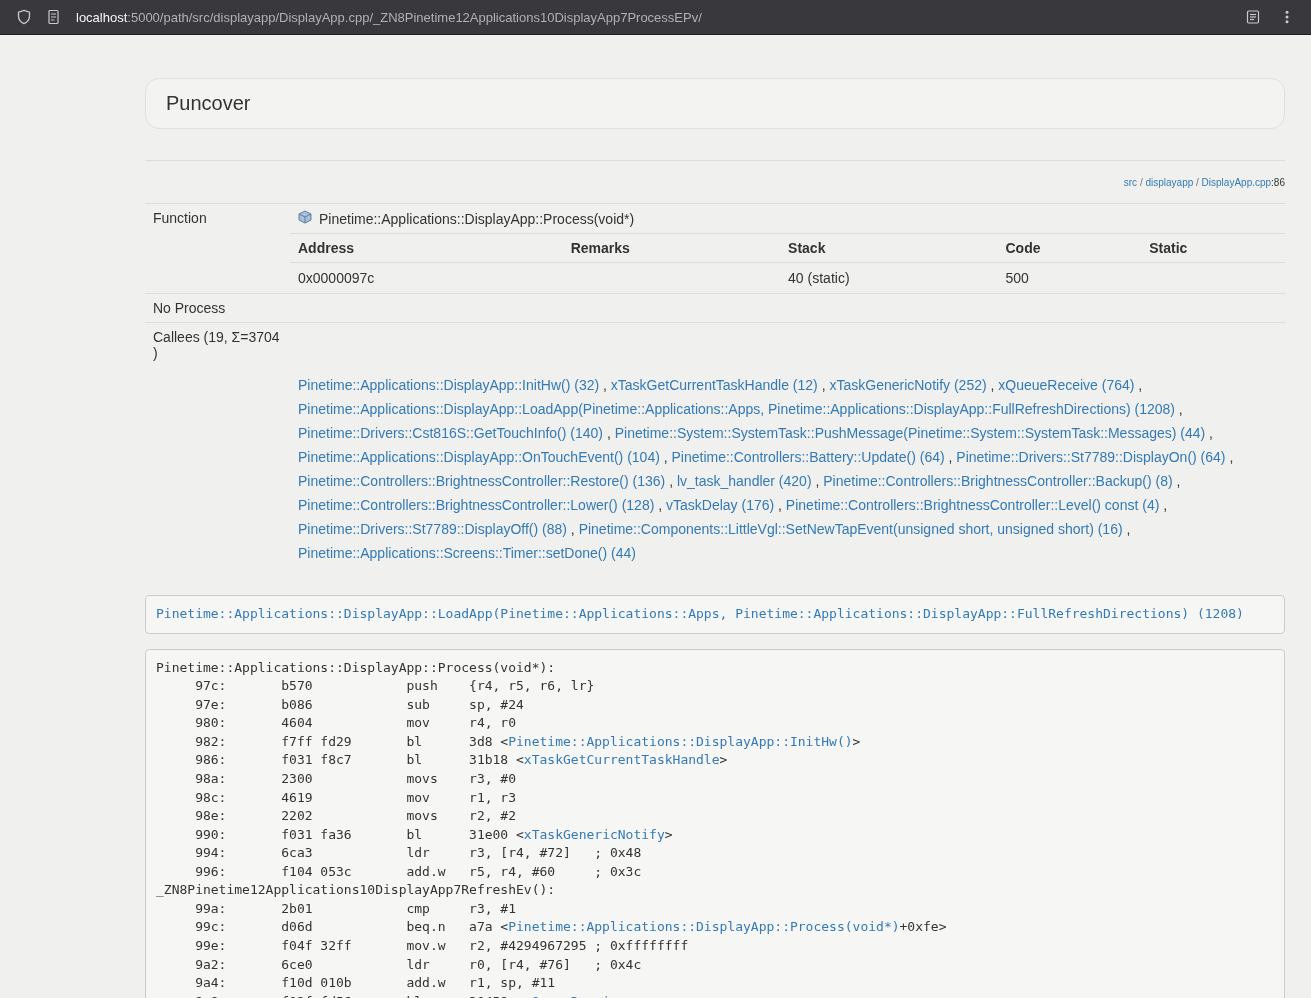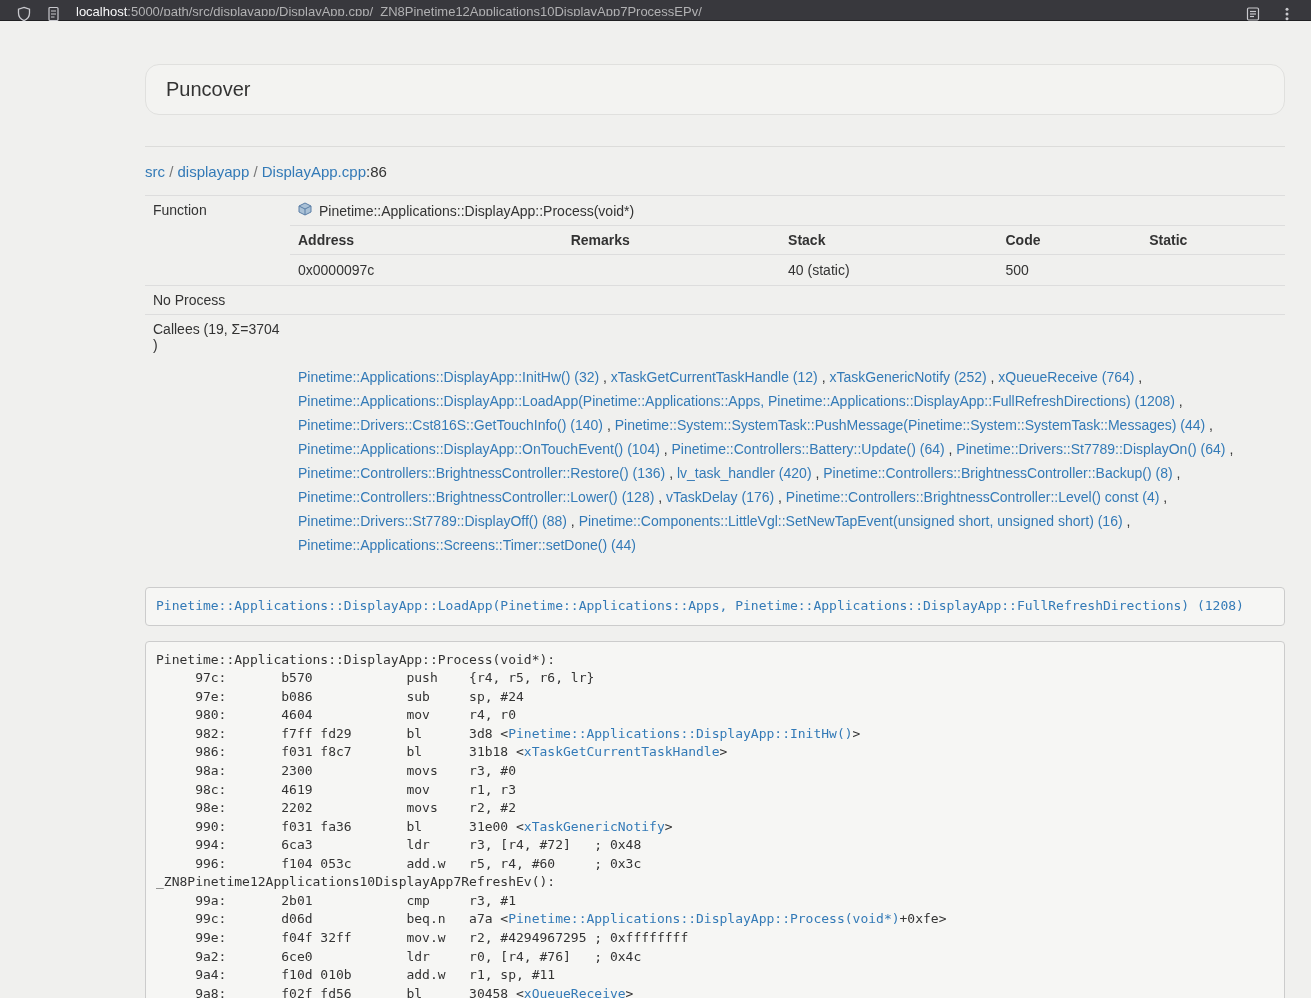--- a/index.html
+++ b/index.html
@@ -7,44 +7,44 @@
     width: 1311px; height: 998px; overflow: hidden;
     background: #f0f0ee;
     font-family: "Liberation Sans", sans-serif;
     color: #333;
     font-size: 14px;
   }
   a { color: #337ab7; text-decoration: none; }
 
   
   .chrome {
-    height: 21px; background: #38383d;
+    height: 35px; background: #38383d;
     border-bottom: 1px solid #1f1f22;
-    display: flex; 
+    display: flex; align-items: center;
     padding: 4px 14px; box-sizing: border-box; gap: 9px;
     font-size: 13px;
   }
   .chrome-icon { display: inline-flex; align-items: center; justify-content: center; width: 20px; height: 20px; flex: 0 0 auto; }
   .url { flex: 1 1 auto; white-space: nowrap; overflow: hidden; margin-left: 4px; }
   .url-domain { color: #f9f9fa; }
   .url-path { color: #b1b1b3; }
   .right-icons { margin-left: auto; display: flex; gap: 14px; }
 
   
   .container { width: 1140px; margin-left: 145px; padding-top: 43px; }
 
   .jumbotron {
     background: #f3f3f1; border: 1px solid #e0e0de; border-radius: 14px;
     padding: 13px 20px;
   }
   .jumbotron h1 { margin: 0; font-size: 20px; font-weight: 500; color: #333; }
 
   hr.divider { border: 0; border-top: 1px solid #dcdcda; margin: 31px 0 0 0; }
 
-  .breadcrumb { margin: 16px 0 0 0; font-size: 15px; }
+  .breadcrumb { margin: 16px 0 0 0; font-size: 10px; text-align: right; }
   .bc-sep { color: #777; }
 
   
   .fn-table { width: 100%; border-collapse: collapse; margin-top: 15px; font-size: 14px; }
   .fn-table > tbody > tr > th.lbl {
     width: 145px; box-sizing: border-box;
     padding: 6px 8px; border-top: 1px solid #ddd;
     text-align: left; vertical-align: top; font-weight: normal; color: #333;
   }
   .fn-table > tbody > tr > td {

